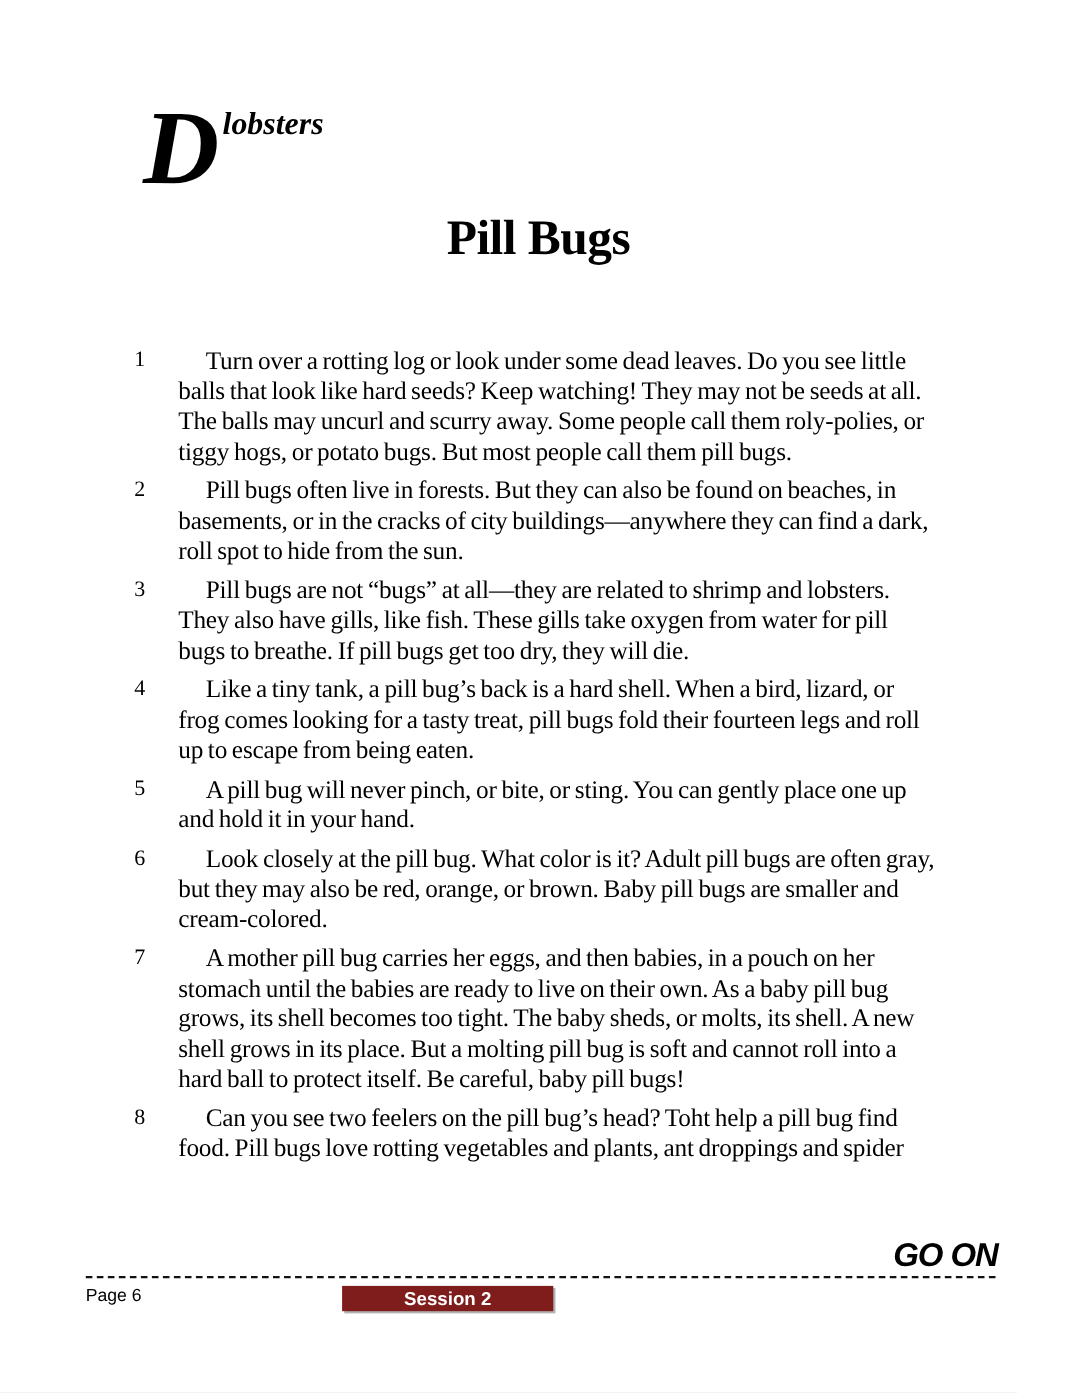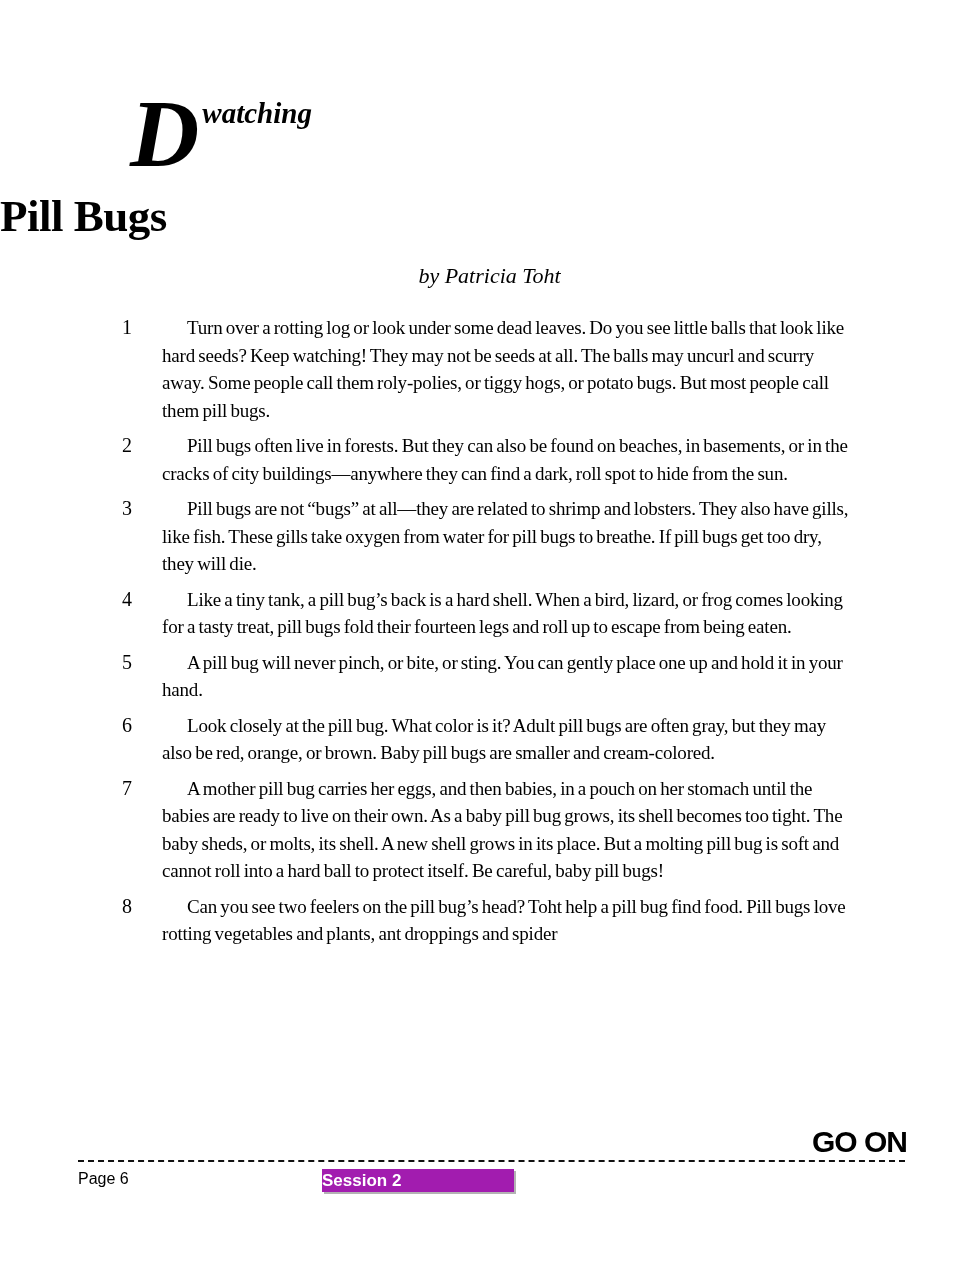--- a/index.html
+++ b/index.html
@@ -44,20 +44,21 @@
     margin-top: 6px;
     margin-left: 4px;
   }
 
   
   .passage-title {
     position: absolute;
     top: 190px;
     left: 0;
     width: 979px;
+    text-align: center;
     font-size: 45px;
     line-height: 52px;
     font-weight: bold;
     letter-spacing: -0.5px;
   }
   .passage-byline {
     position: absolute;
     top: 262px;
     left: 0;
     width: 979px;
@@ -79,34 +80,35 @@
     margin-bottom: 8px;
   }
   .para-num {
     flex: none;
     width: 40px;
     font-size: 20px;
     line-height: 27.5px;
   }
   .para-text {
     width: 690px;
-    font-size: 19px;
+    font-size: 23px;
     line-height: 27.5px;
     letter-spacing: -0.2px;
     word-spacing: -1.2px;
     text-indent: 25px;
   }
 
   
   .go-on {
     position: absolute;
     top: 1126px;
     right: 72px;
     font-family: "Liberation Sans", sans-serif;
     font-weight: bold;
+    font-style: italic;
     font-size: 30px;
     line-height: 32px;
     letter-spacing: -1px;
   }
   .footer-divider {
     position: absolute;
     top: 1160px;
     left: 78px;
     width: 827px;
     height: 0;
@@ -116,46 +118,46 @@
     position: absolute;
     top: 1167px;
     left: 78px;
     font-family: "Liberation Sans", sans-serif;
     font-size: 16px;
     line-height: 24px;
   }
   .session-badge {
     position: absolute;
     top: 1169px;
-    left: 322px;
+    left: 311px;
     width: 192px;
     height: 23px;
-    background: #a21caf;
+    background: #7f1d1d;
     color: #ffffff;
     font-family: "Liberation Sans", sans-serif;
     font-weight: bold;
     font-size: 17px;
     line-height: 23px;
+    text-align: center;
     box-shadow: 2px 2px 0 #b3b3b3;
   }
 </style>
 </head>
 <body>
 
 <div class="page">
 
   <div class="directions">
     <span class="dropcap">D</span>
     <div class="directions-body">
-      <div class="directions-word">watching</div>
+      <div class="directions-word">lobsters</div>
     </div>
   </div>
 
   <div class="passage-title">Pill Bugs</div>
-  <div class="passage-byline">by Patricia Toht</div>
 
   <div class="passage-body">
     <div class="para">
       <div class="para-num">1</div>
       <div class="para-text">Turn over a rotting log or look under some dead leaves. Do you see little balls that look like hard seeds? Keep watching! They may not be seeds at all. The balls may uncurl and scurry away. Some people call them roly-polies, or tiggy hogs, or potato bugs. But most people call them pill bugs.</div>
     </div>
     <div class="para">
       <div class="para-num">2</div>
       <div class="para-text">Pill bugs often live in forests. But they can also be found on beaches, in basements, or in the cracks of city buildings—anywhere they can find a dark, roll spot to hide from the sun.</div>
     </div>

